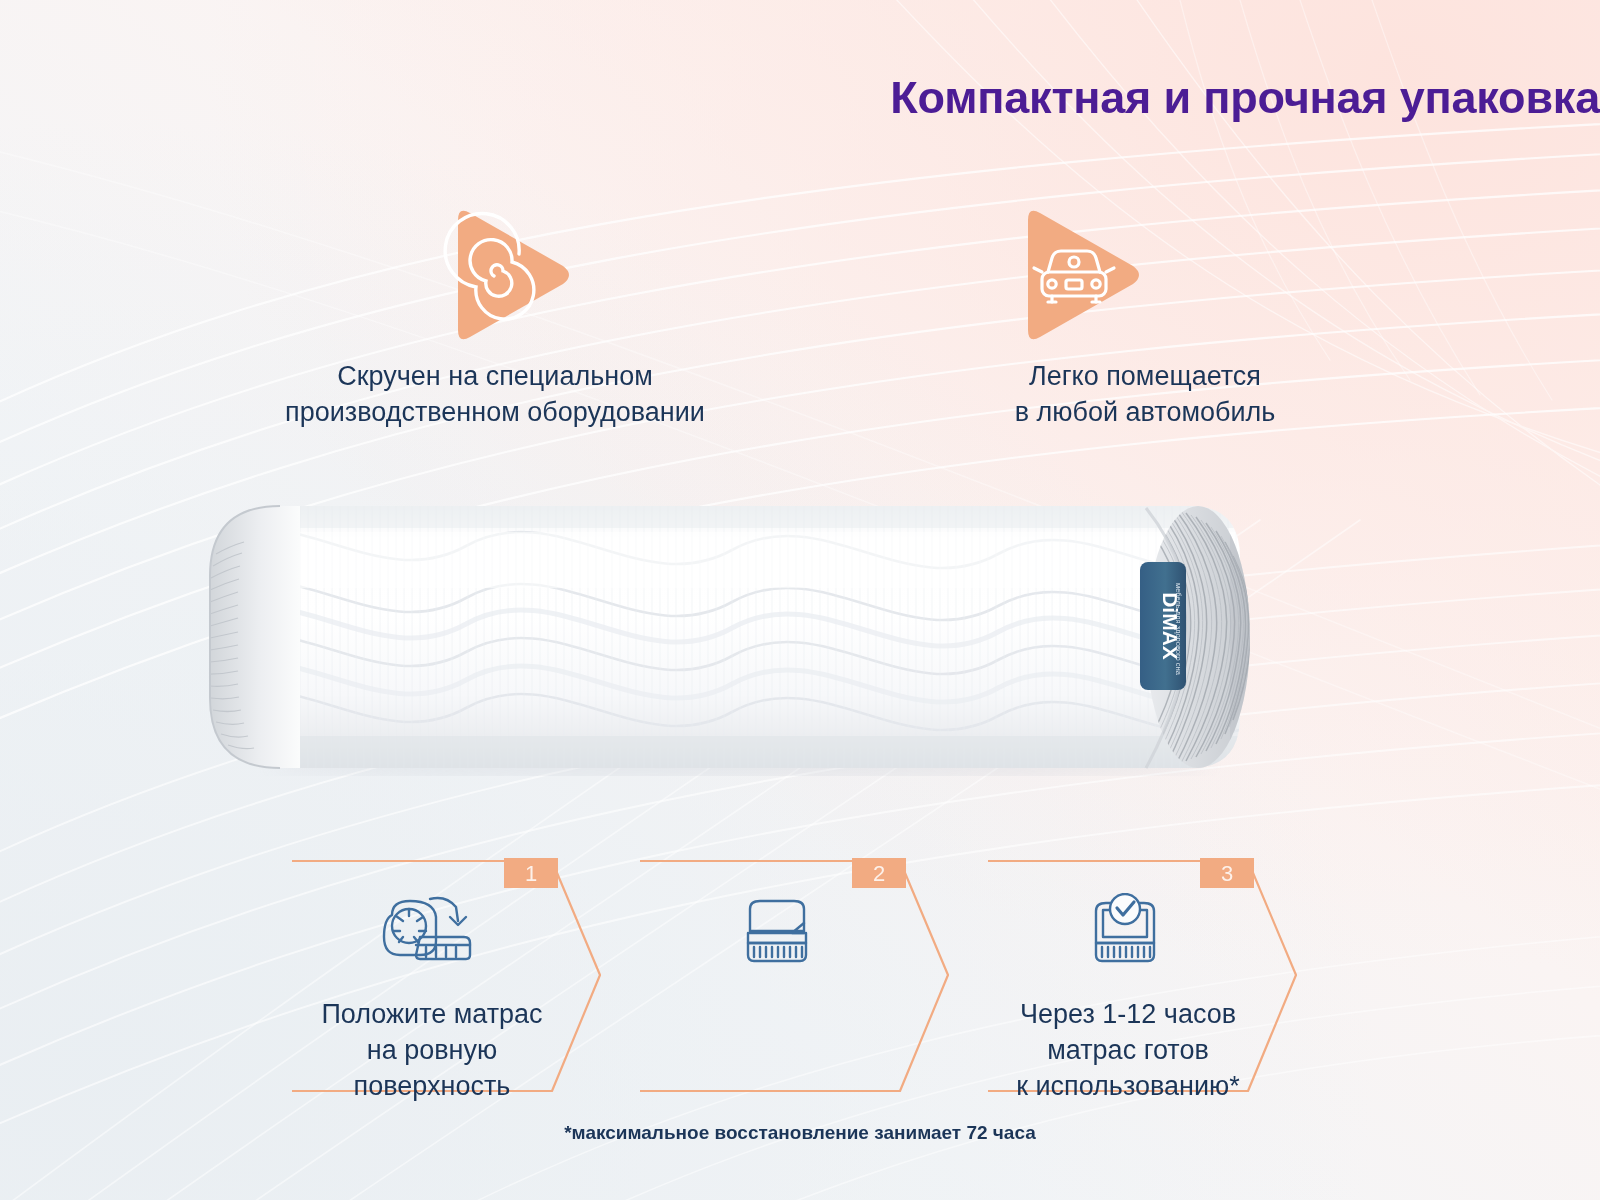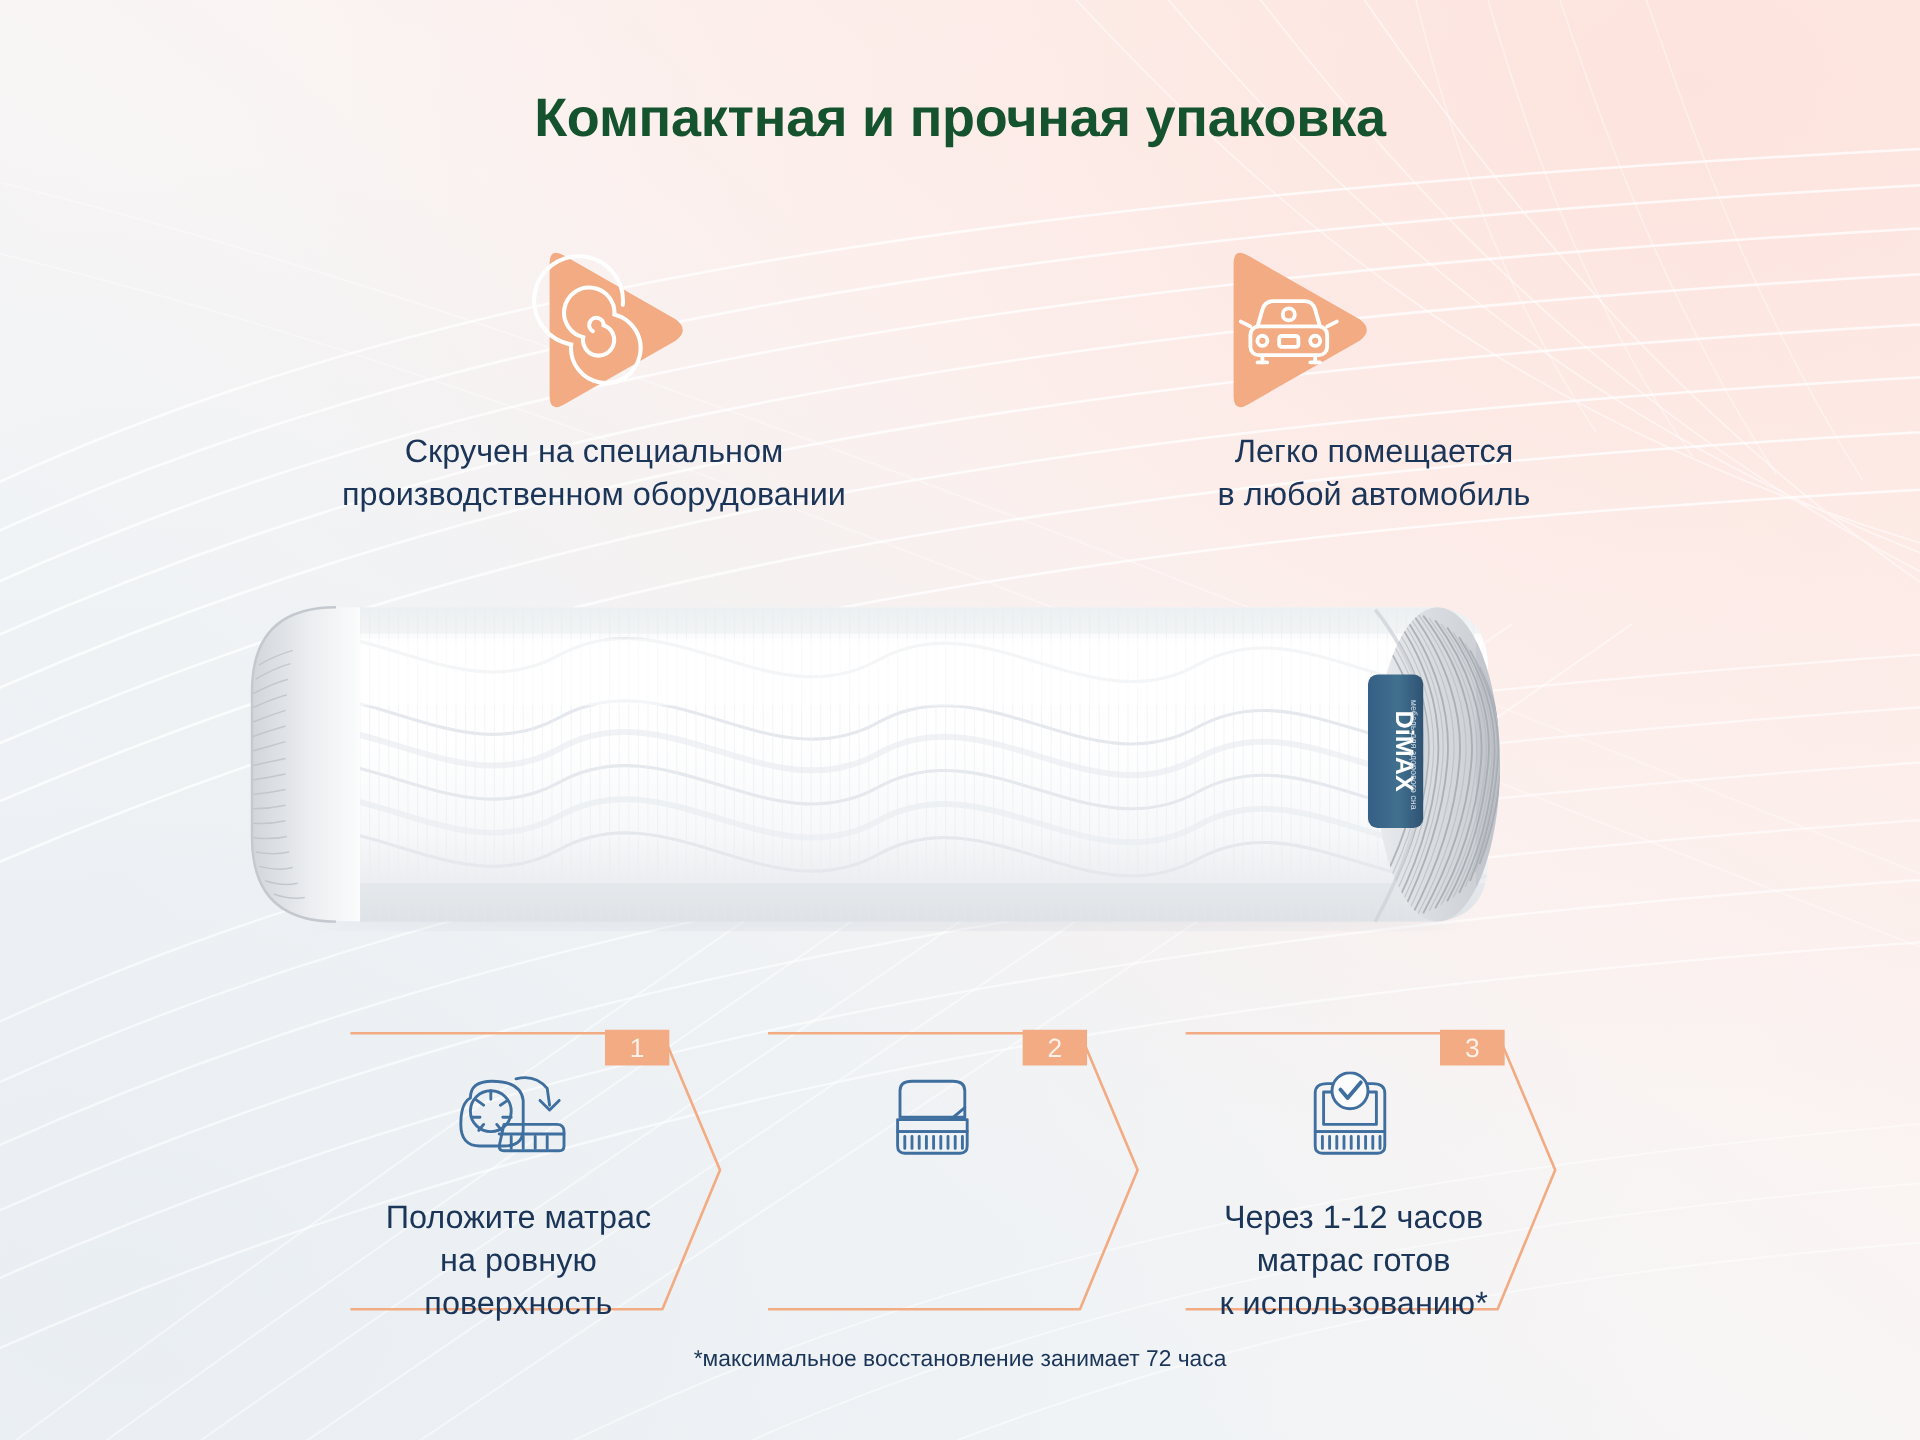--- a/index.html
+++ b/index.html
@@ -15,25 +15,25 @@
   #bg { position:absolute; inset:0; z-index:0; }
   #bg svg { display:block; width:1600px; height:1200px; }
 
   
   #canvas { position:absolute; inset:0; z-index:2; }
 
   
   .page-title {
     position:absolute;
     left:0; top:72px; width:1600px;
-    text-align:center;
+    text-align:right;
     font-size:45px;
     font-weight:bold;
     letter-spacing:-0.2px;
-    color:#14532d;
+    color:#4c1d95;
   }
 
   
   .feature { position:absolute; }
   .feature-badge { position:relative; width:150px; height:150px; margin:0 auto; }
   .feature-badge svg { display:block; width:150px; height:150px; }
   .feature-caption {
     margin-top:8px;
     text-align:center;
     font-size:27px;
@@ -95,21 +95,21 @@
     position:absolute; left:-8px; top:152px; width:300px;
     text-align:center;
     font-size:27px; line-height:1.33;
     color:#1b3558;
     white-space:pre-line;
   }
 
   
   .footnote {
     position:absolute; left:0; top:1122px; width:1600px;
-    text-align:center; font-size:19px; color:#1b3558;
+    text-align:center; font-size:19px; color:#1b3558;font-weight:bold;
   }
 </style>
 </head>
 <body>
 
 <div id="bg">
   <svg viewBox="0 0 1600 1200" xmlns="http://www.w3.org/2000/svg">
     <defs>
       <linearGradient id="bgGrad" x1="0" y1="1" x2="1" y2="0">
         <stop offset="0%" stop-color="#eef2f5"></stop>

